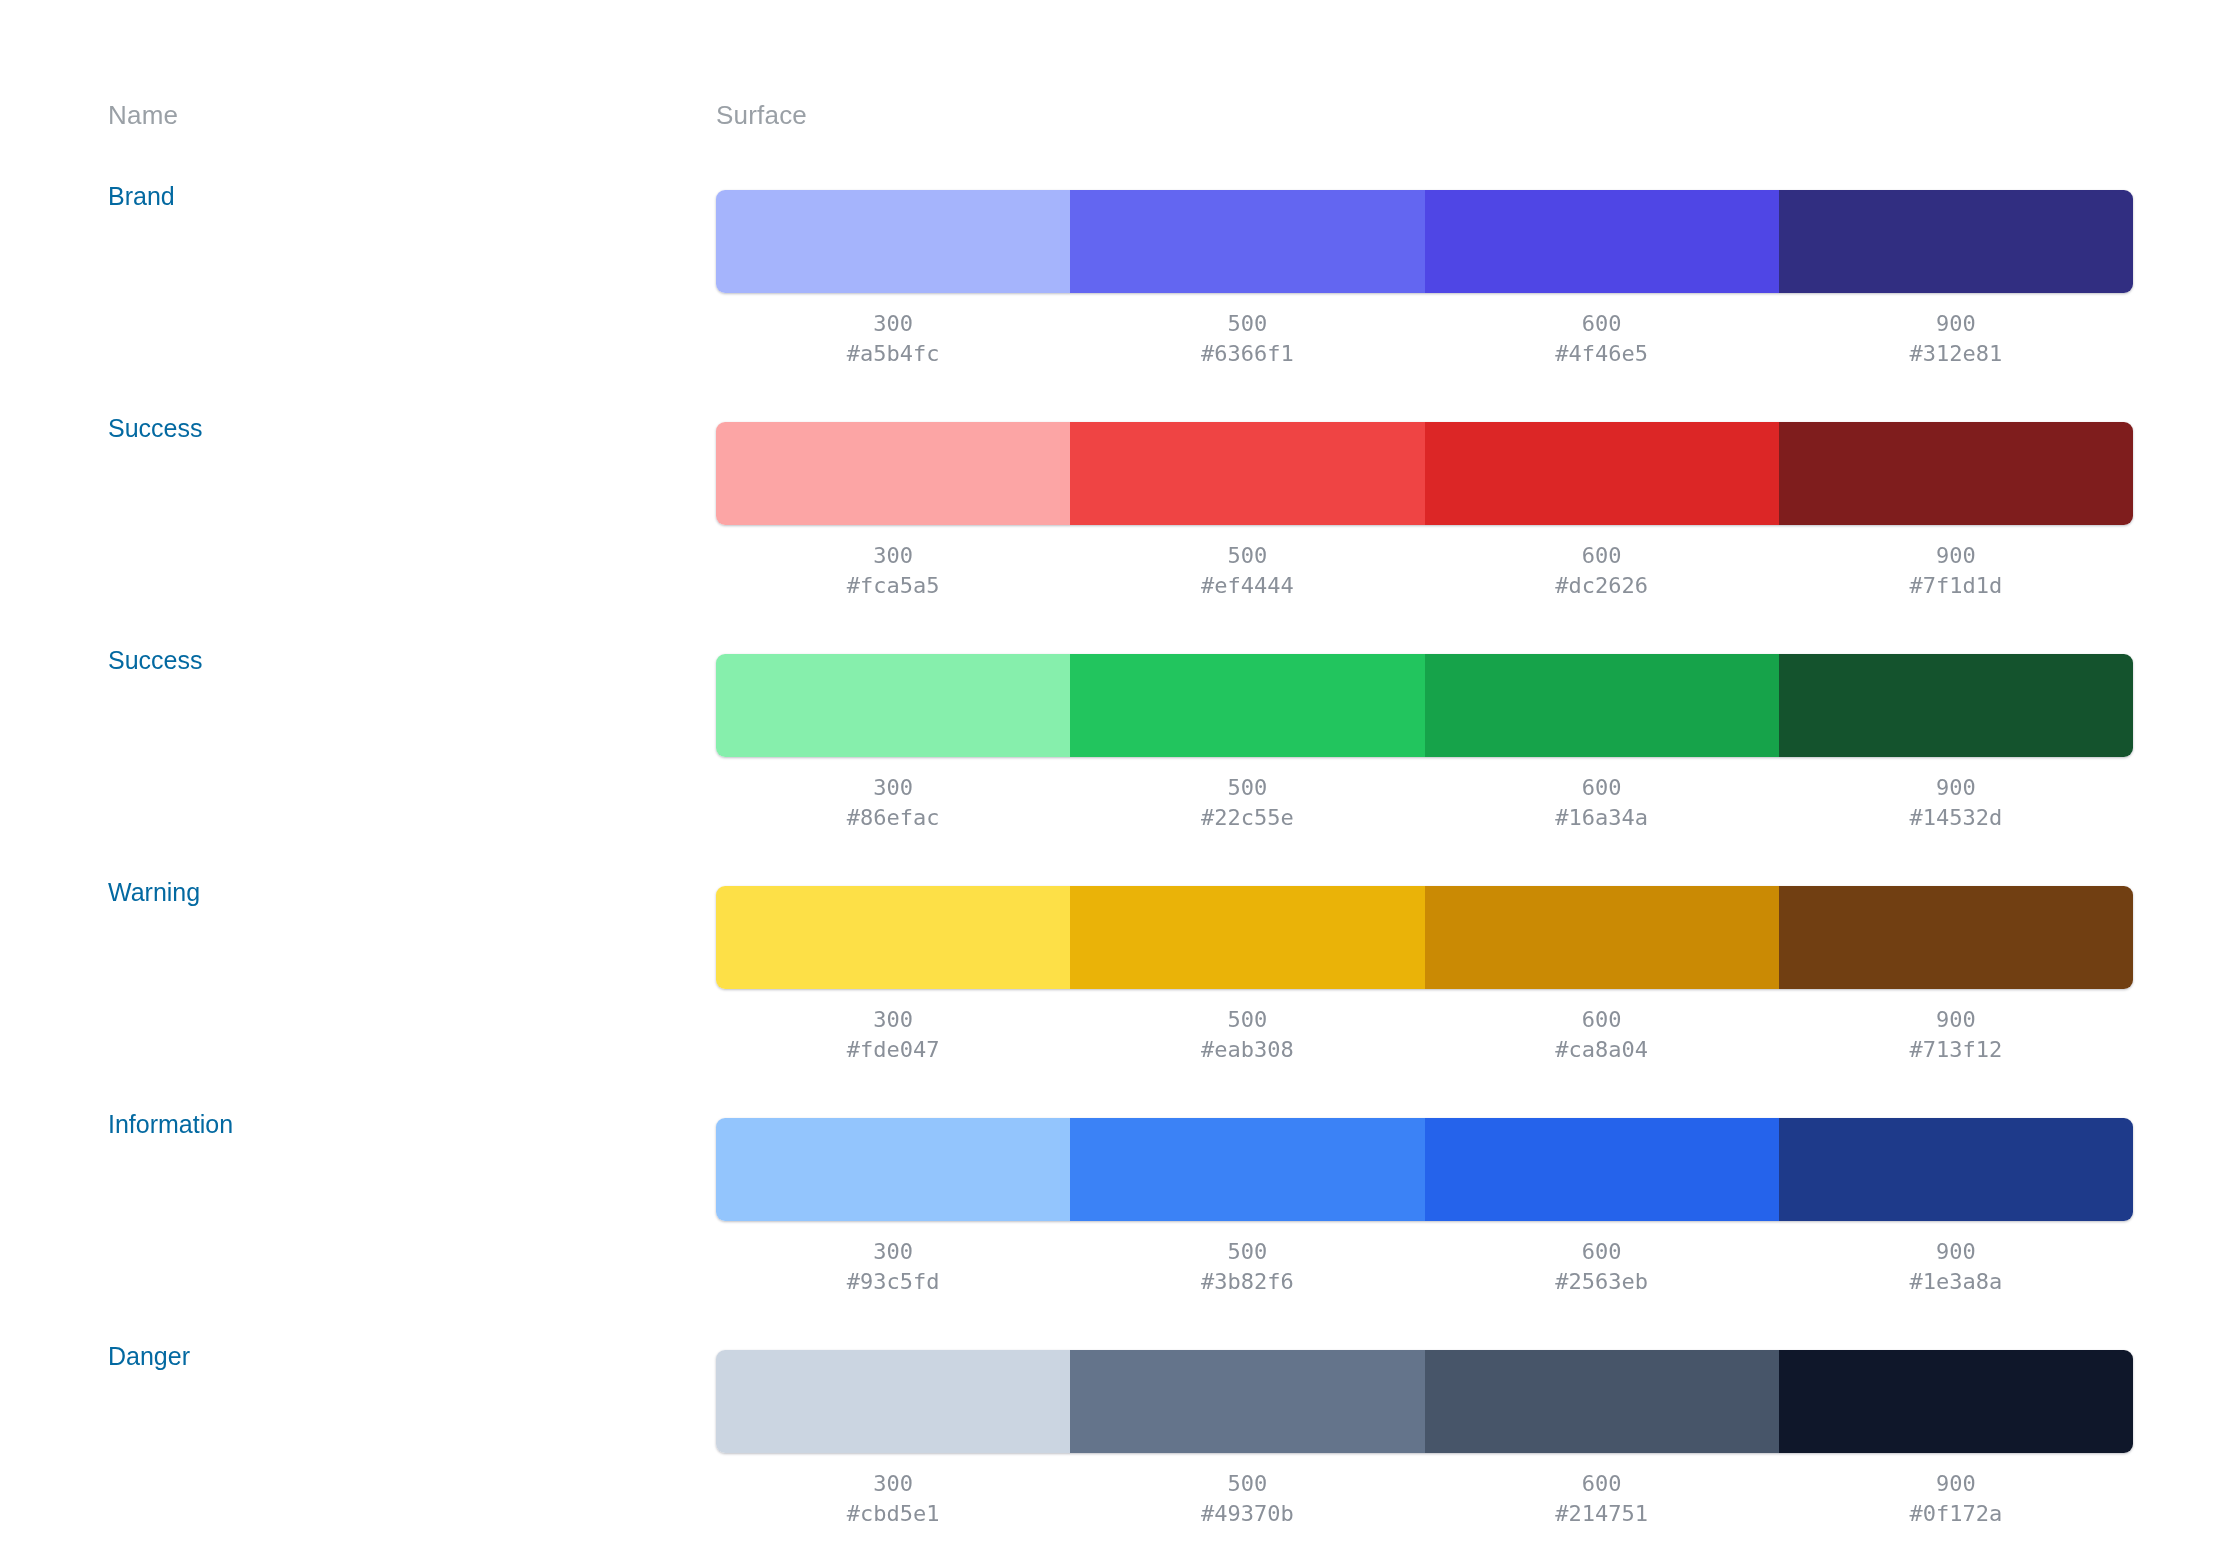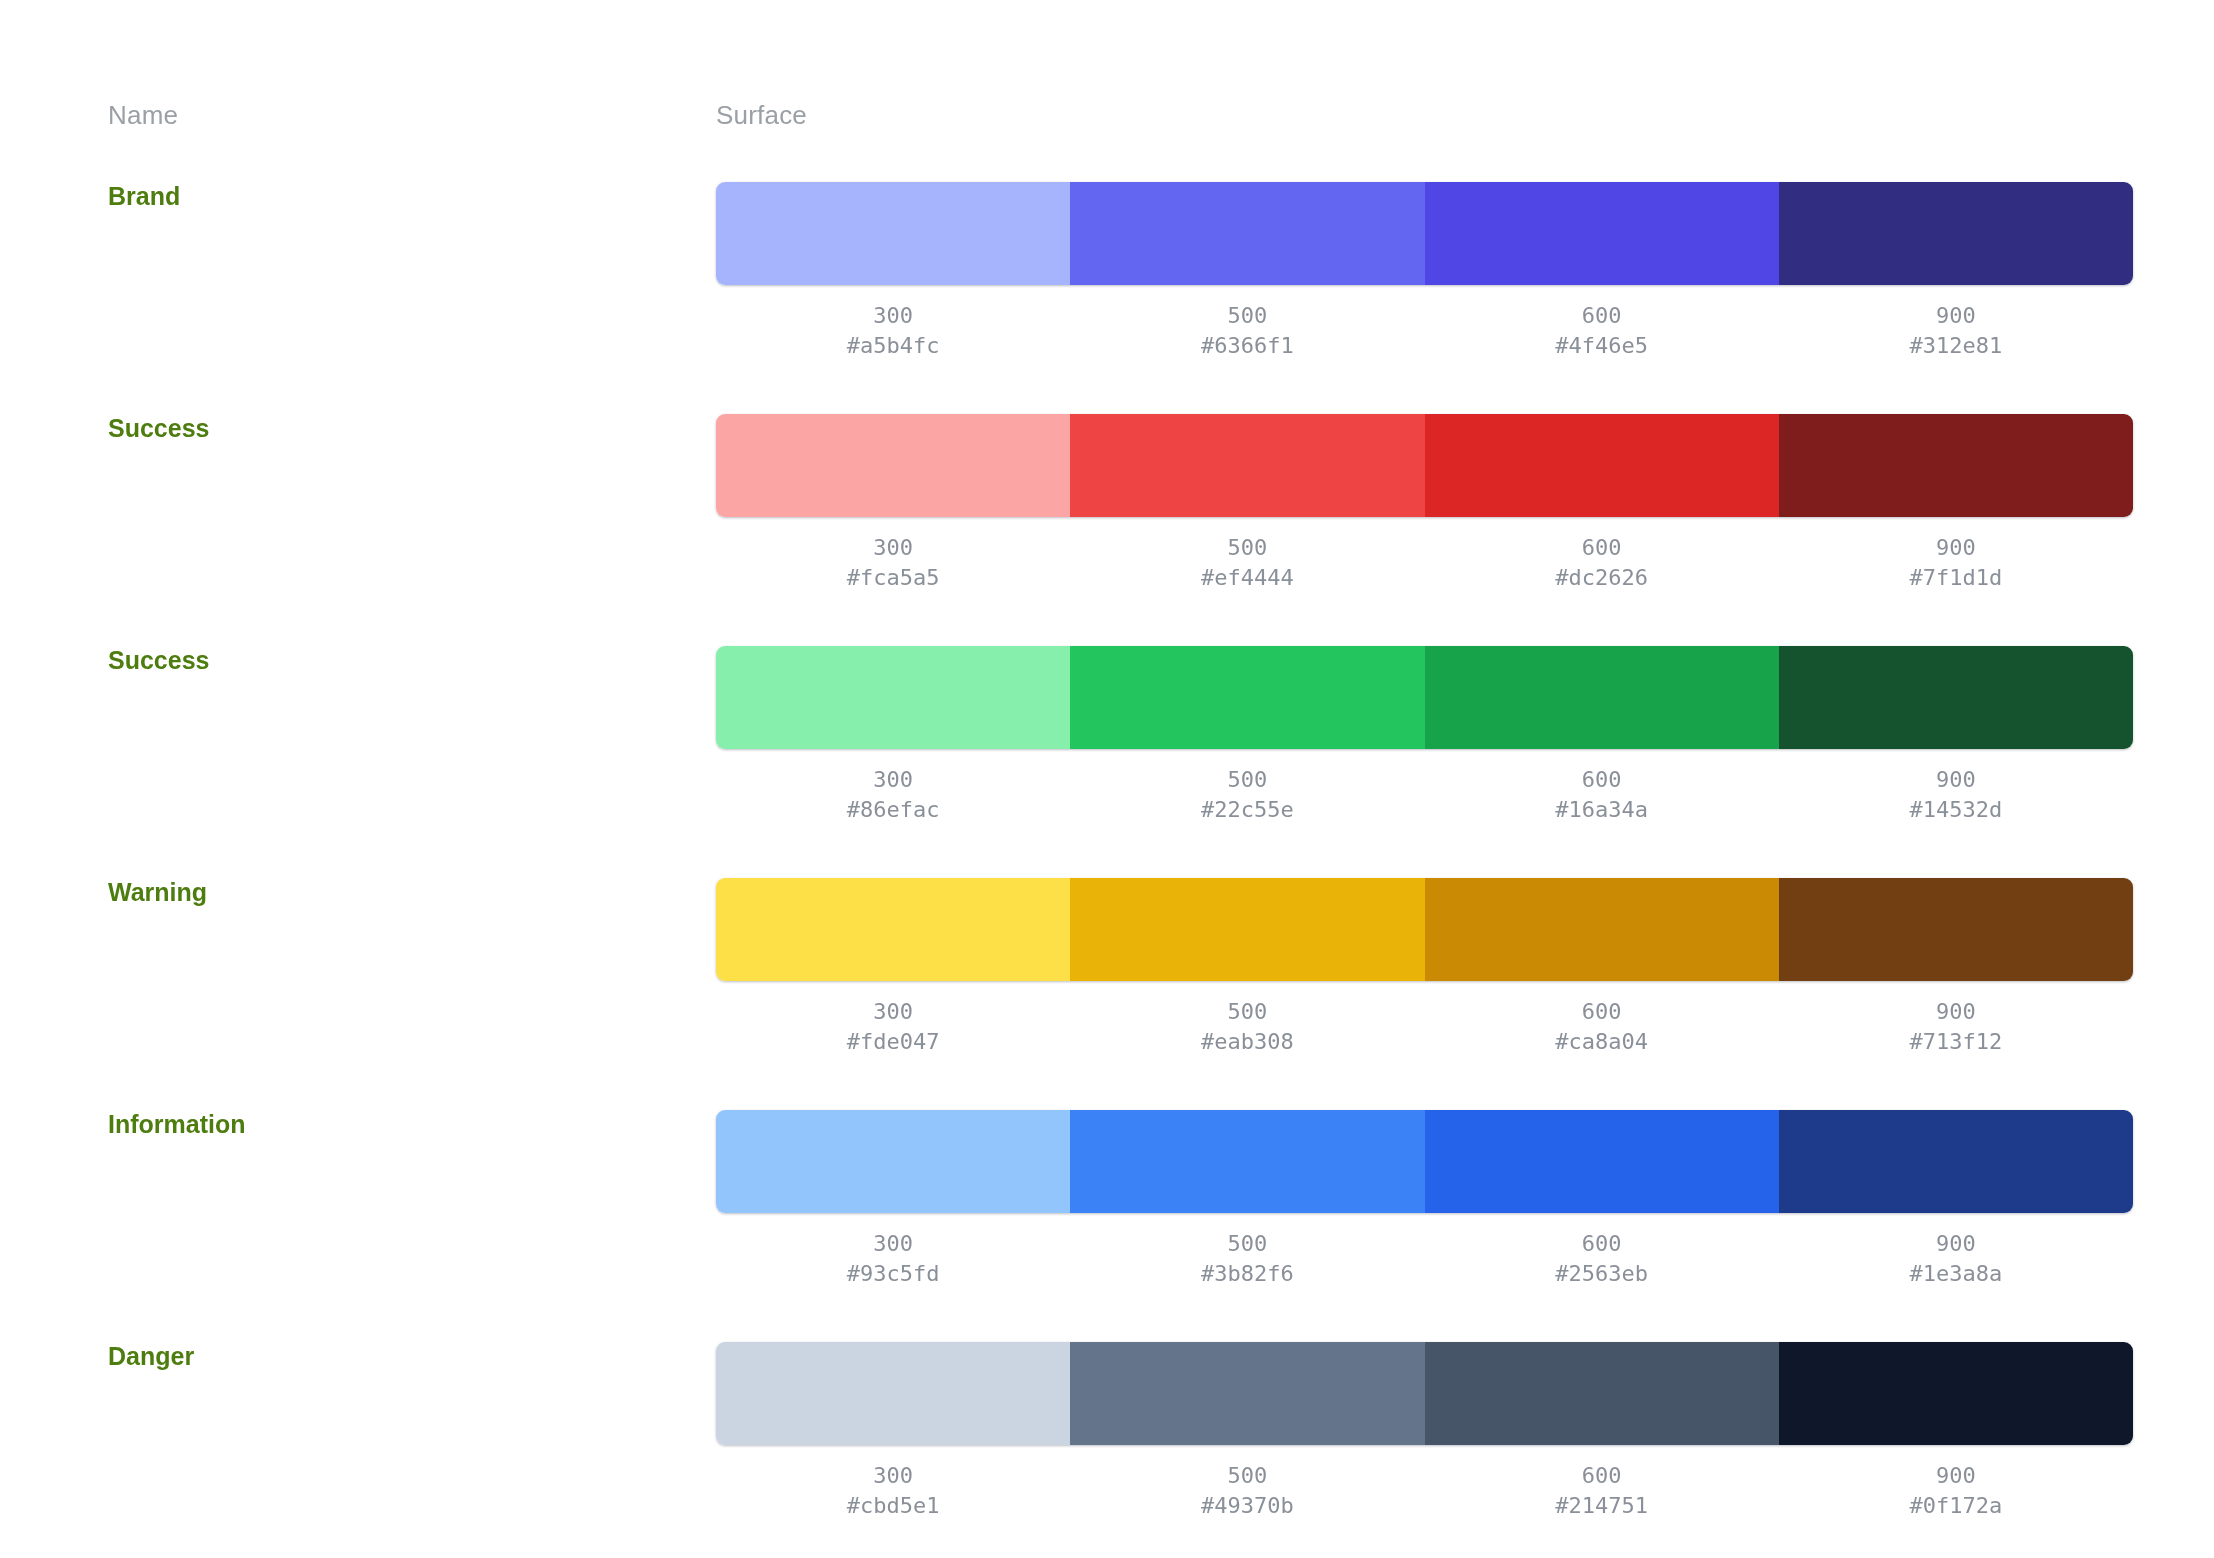--- a/index.html
+++ b/index.html
@@ -46,30 +46,30 @@
   }
   .palette-row {
     position: relative;
     height: 232px;
   }
   .row-name {
     position: absolute;
     left: 108px;
     top: 5px;
     font-size: 25px;
-    font-weight: 700;
-    color: #4d7c0f;
+    font-weight: 400;
+    color: #0369a1;
     line-height: 34px;
     white-space: nowrap;
   }
 
   .swatch-group {
     position: absolute;
     left: 716px;
-    top: 8px;
+    top: 16px;
     width: 1417px;
   }
   .swatch-bar {
     display: flex;
     width: 1417px;
     height: 103px;
     border-radius: 9px;
     overflow: hidden;
     box-shadow: 0 1px 3px rgba(15,23,42,0.18), 0 1px 2px rgba(15,23,42,0.10);
   }

